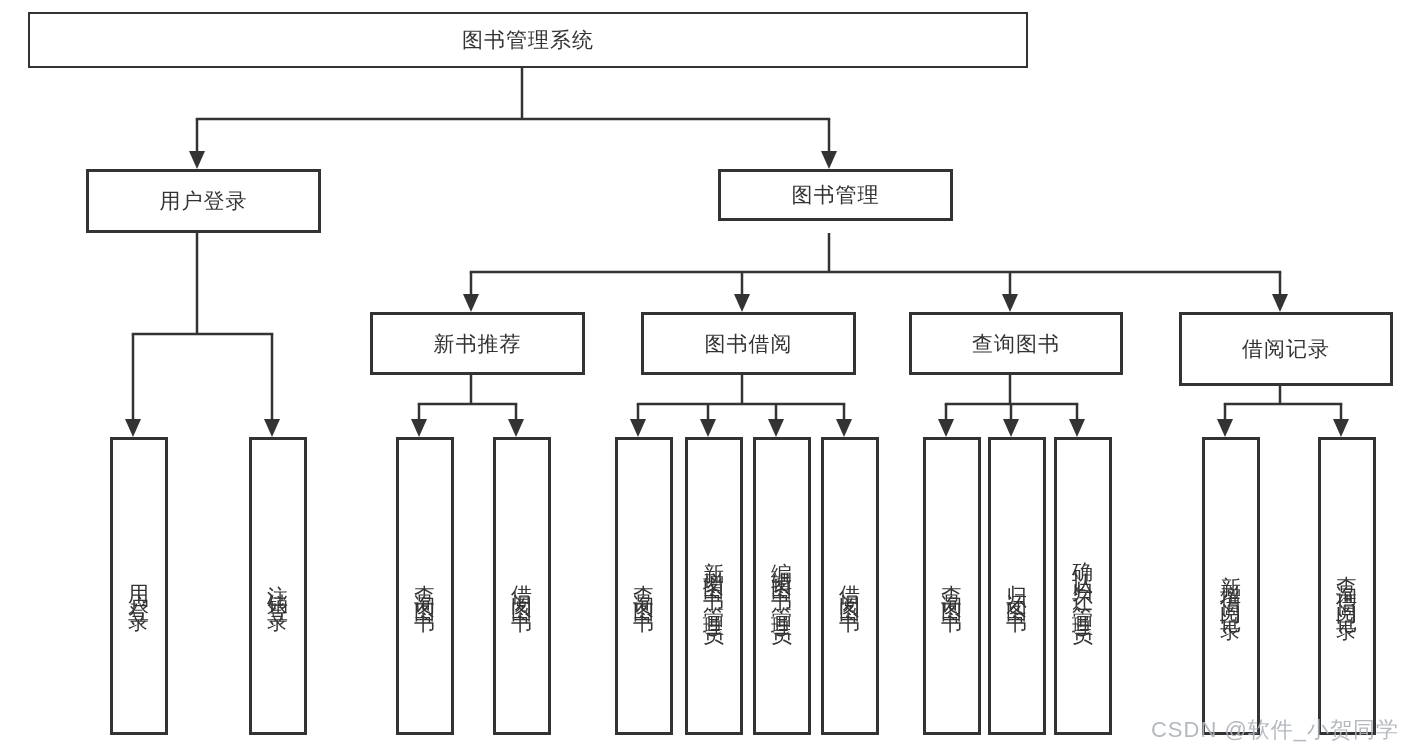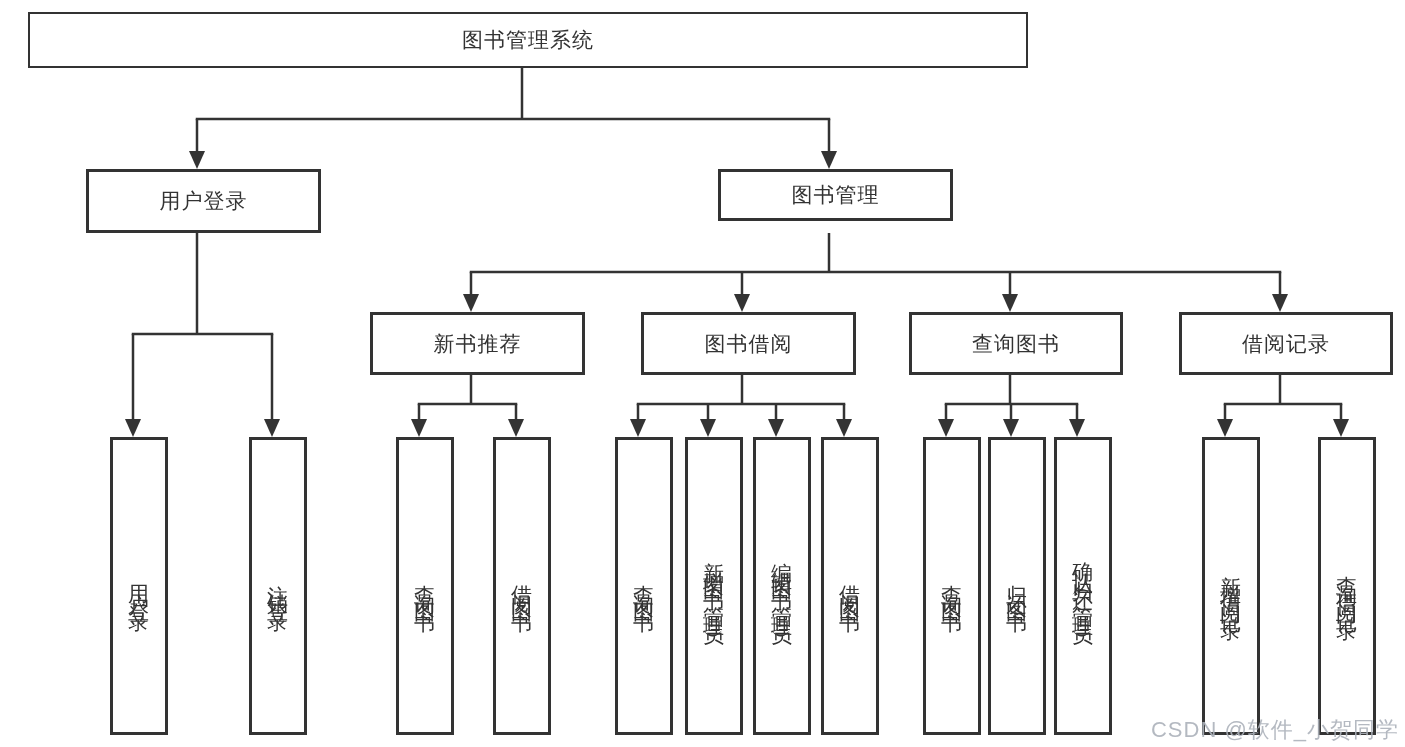--- a/index.html
+++ b/index.html
@@ -154,21 +154,21 @@
 
   <div class="box hbox" style="left:364px; top:312px; width:215px; height:63px;">
     <span class="label">新书推荐</span>
   </div>
   <div class="box hbox" style="left:635px; top:312px; width:215px; height:63px;">
     <span class="label">图书借阅</span>
   </div>
   <div class="box hbox" style="left:903px; top:312px; width:214px; height:63px;">
     <span class="label">查询图书</span>
   </div>
-  <div class="box hbox" style="left:1173px; top:312px; width:214px; height:63px;">
+  <div class="box hbox" style="left:1173px; top:312px; width:214px; height:74px;">
     <span class="label">借阅记录</span>
   </div>
 
   <div class="box vbox" style="left:104px; top:437px; width:58px; height:298px;">
     <span class="label">用户登录</span>
   </div>
   <div class="box vbox" style="left:243px; top:437px; width:58px; height:298px;">
     <span class="label">注销登录</span>
   </div>
 

